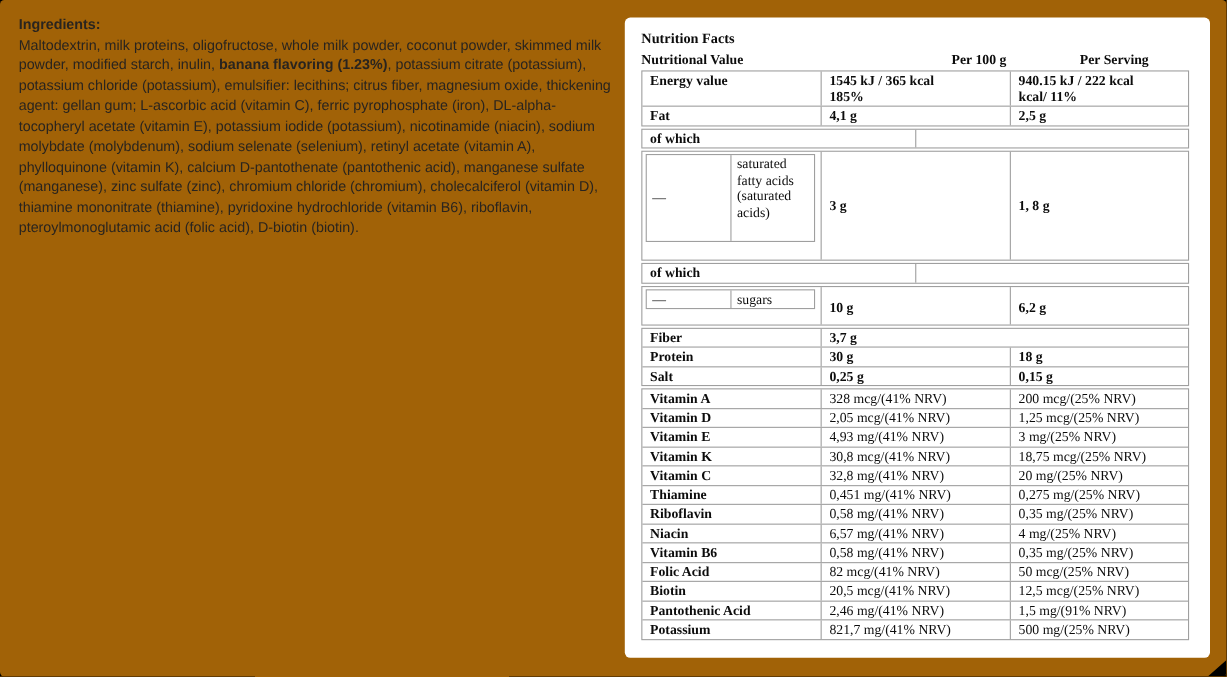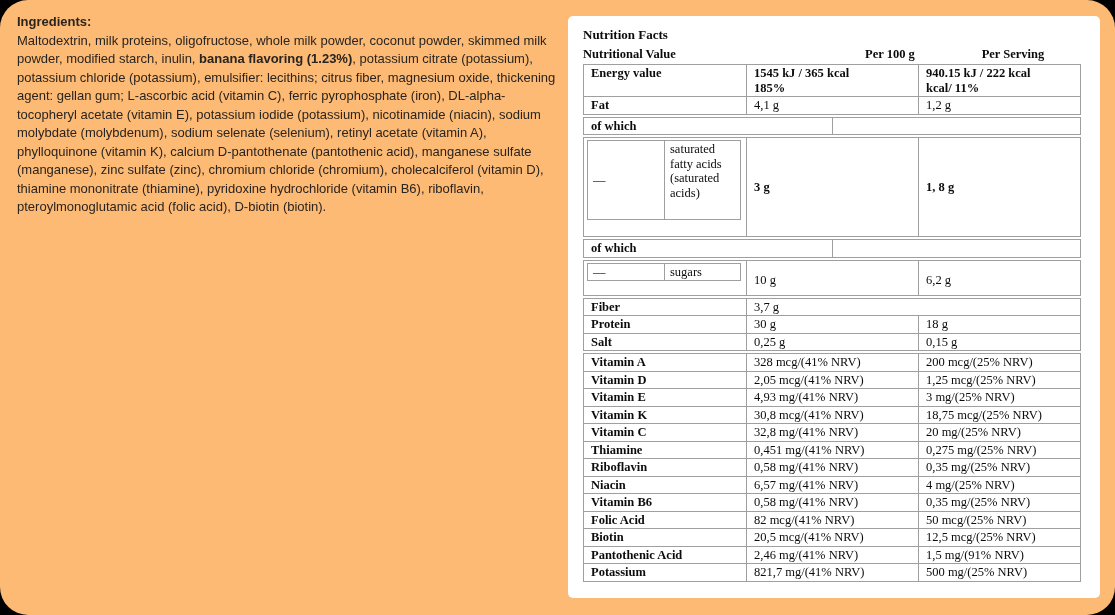--- a/index.html
+++ b/index.html
@@ -1,22 +1,22 @@
 <!DOCTYPE html>
 <html><head>
 <meta charset="utf-8">
 <style>
   * { margin:0; padding:0; box-sizing:border-box; }
   html,body { width:1115px; height:615px; }
   body { background:#000; position:relative; overflow:hidden; }
 
   .canvas {
     position:absolute; inset:0;
-    background:#fdba74;
-    border-radius:28px;
+    background:#a16207;
+    border-radius:4px;
     overflow:hidden;
     padding-left:16px;
   }
 
   
   .ingredients {
     position:absolute; left:17px; top:13px; width:547px;
     font-family:"Liberation Sans", sans-serif;
     font-size:13px; line-height:18.5px; color:#29241f;
   }
@@ -46,40 +46,40 @@
   .nf-header .h2, .nf-header .h3 { text-align:center; }
 
   .sec { border:1px solid #9f9f9f; background:#fff; margin-bottom:2px; }
 
   .cols3 { display:grid; grid-template-columns:162px 172px 1fr; }
   .cols-ofwhich { display:grid; grid-template-columns:248px 1fr; }
 
   .c { padding:1px 6px 1px 7px; line-height:14.5px; min-height:16px; }
   .c.v2, .c.v3, .c.e2 { border-left:1px solid #9f9f9f; }
   .lbl { font-weight:bold; }
-  .bold-vals .val { font-weight:normal; }
+  .bold-vals .val { font-weight:bold; }
 
   .trow + .trow { border-top:1px solid #9f9f9f; }
 
   
   .nest-wrap { padding:2px 3px; }
   .nest {
     display:grid; grid-template-columns:76px 78px;
     width:154px; border:1px solid #9f9f9f;
   }
   .nest .nc { padding:1px 5px; line-height:14.5px; font-weight:normal; }
   .nest .nc + .nc { border-left:1px solid #9f9f9f; }
 
   .sat-row { min-height:100px; }
   .sat-row .nest { min-height:80px; }
   .sat-row .nest .dash { display:flex; align-items:center; }
   .sat-row .val { display:flex; align-items:center; font-weight:bold; }
 
   .sug-row { min-height:36px; }
-  .sug-row .val { display:flex; align-items:center; font-weight:normal; padding-top:6px; }
+  .sug-row .val { display:flex; align-items:center; font-weight:bold; padding-top:6px; }
 
   
   .corner-flap {
     position:absolute; right:0; bottom:0; width:17px; height:15px;
     background:#000;
     clip-path:polygon(100% 0, 100% 100%, 0 100%);
   }
 </style>
 </head>
 <body>
@@ -111,21 +111,21 @@
               <div>185%</div>
             </div>
             <div class="c v3 lbl">
               <div>940.15 kJ / 222 kcal</div>
               <div>kcal/ 11%</div>
             </div>
           </div>
           <div class="trow cols3 bold-vals">
             <div class="c lbl">Fat</div>
             <div class="c v2 val">4,1 g</div>
-            <div class="c v3 val">1,2 g</div>
+            <div class="c v3 val">2,5 g</div>
           </div>
         </div>
 
         <div class="sec cols-ofwhich">
           <div class="c lbl">of which</div>
           <div class="c e2"></div>
         </div>
 
         <div class="sec cols3 sat-row">
           <div class="nest-wrap">

